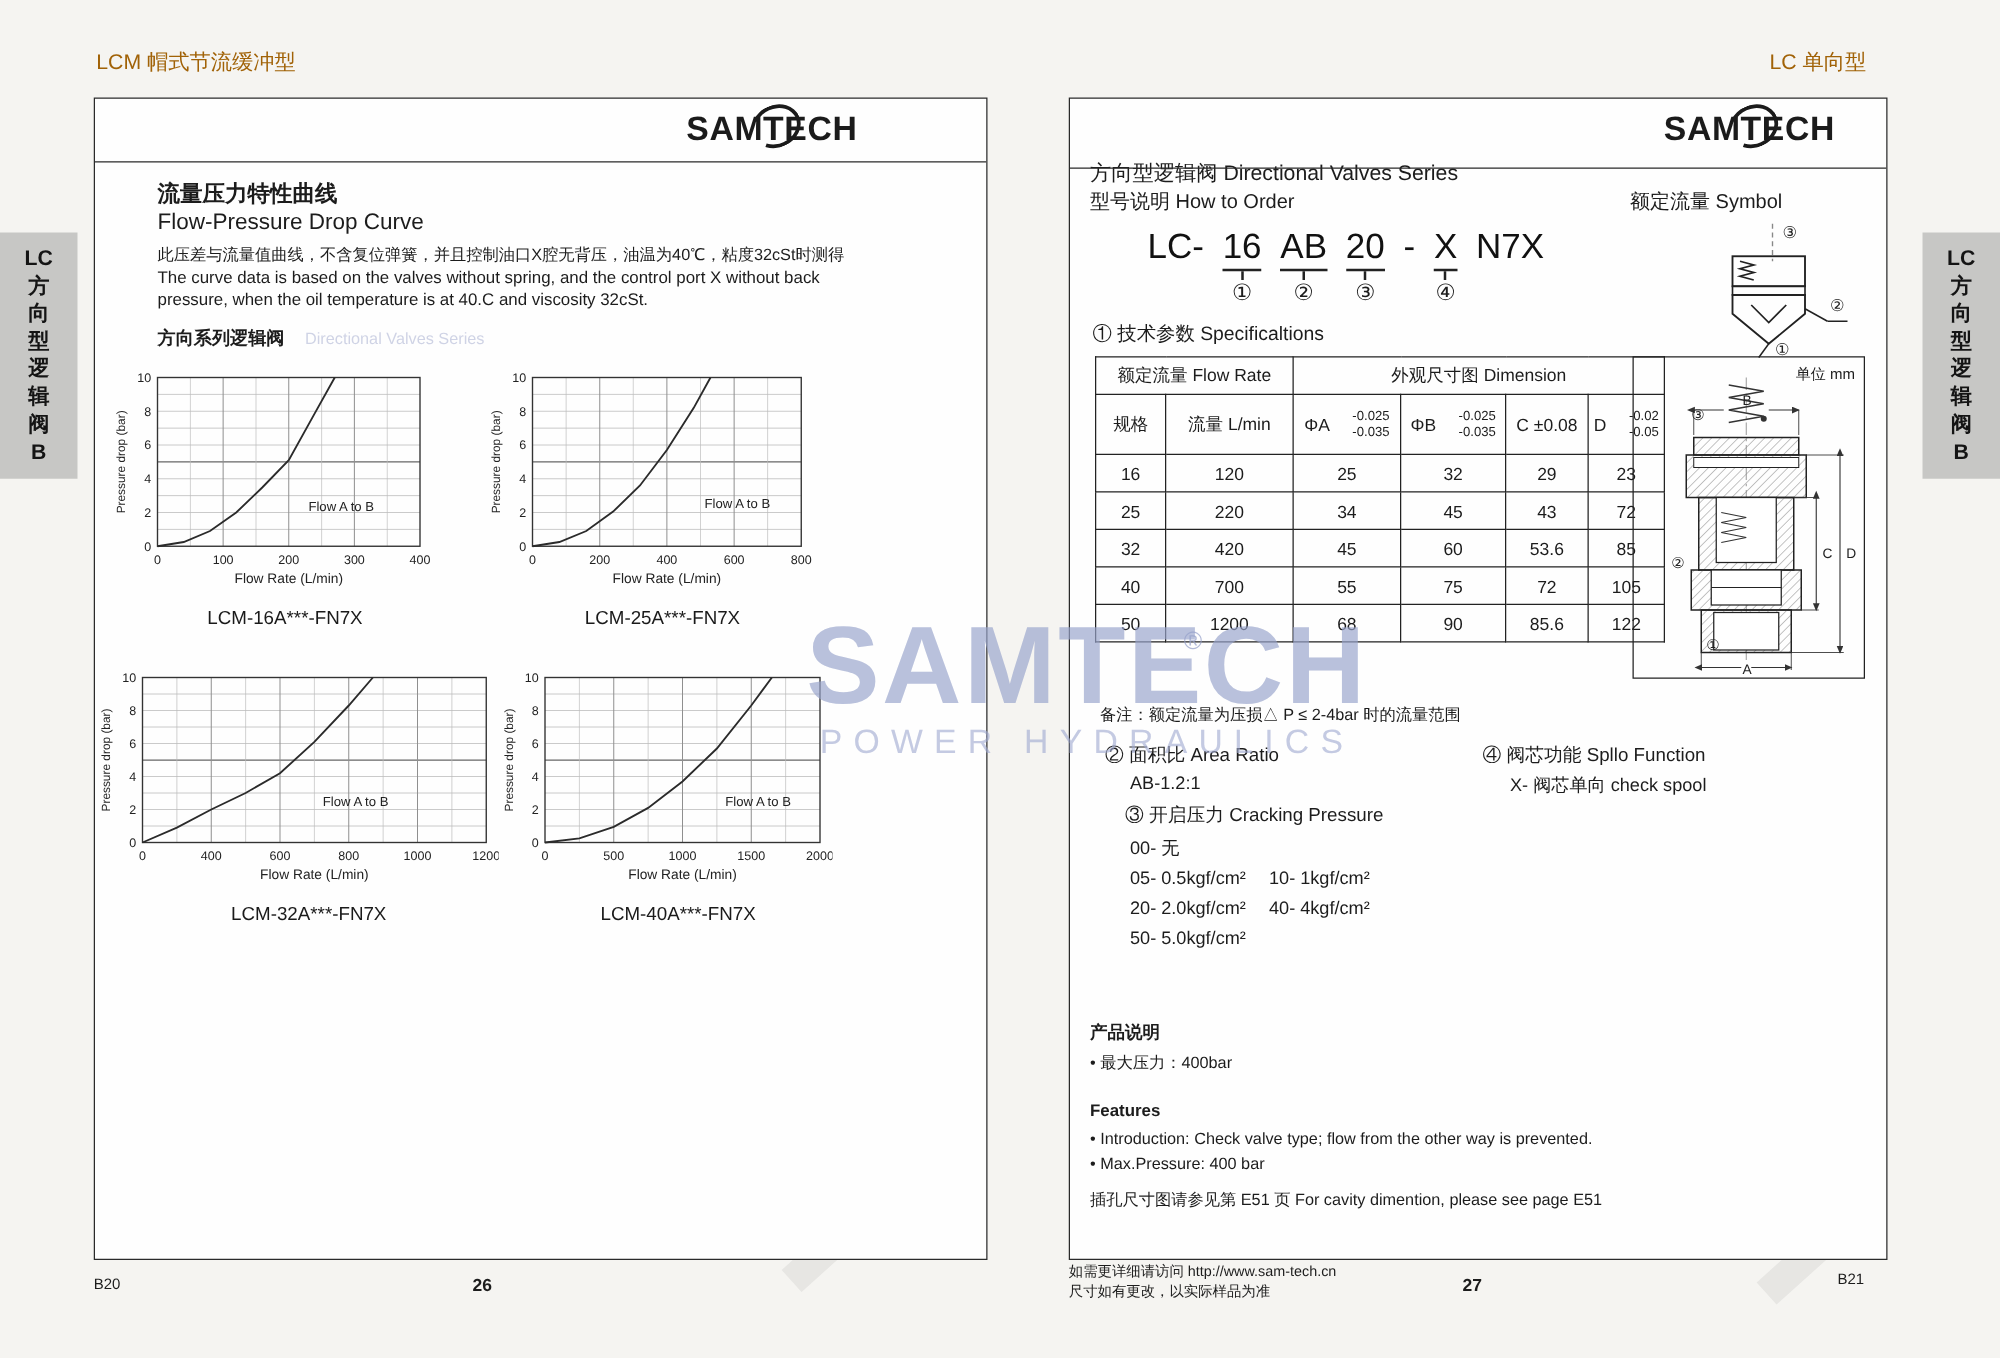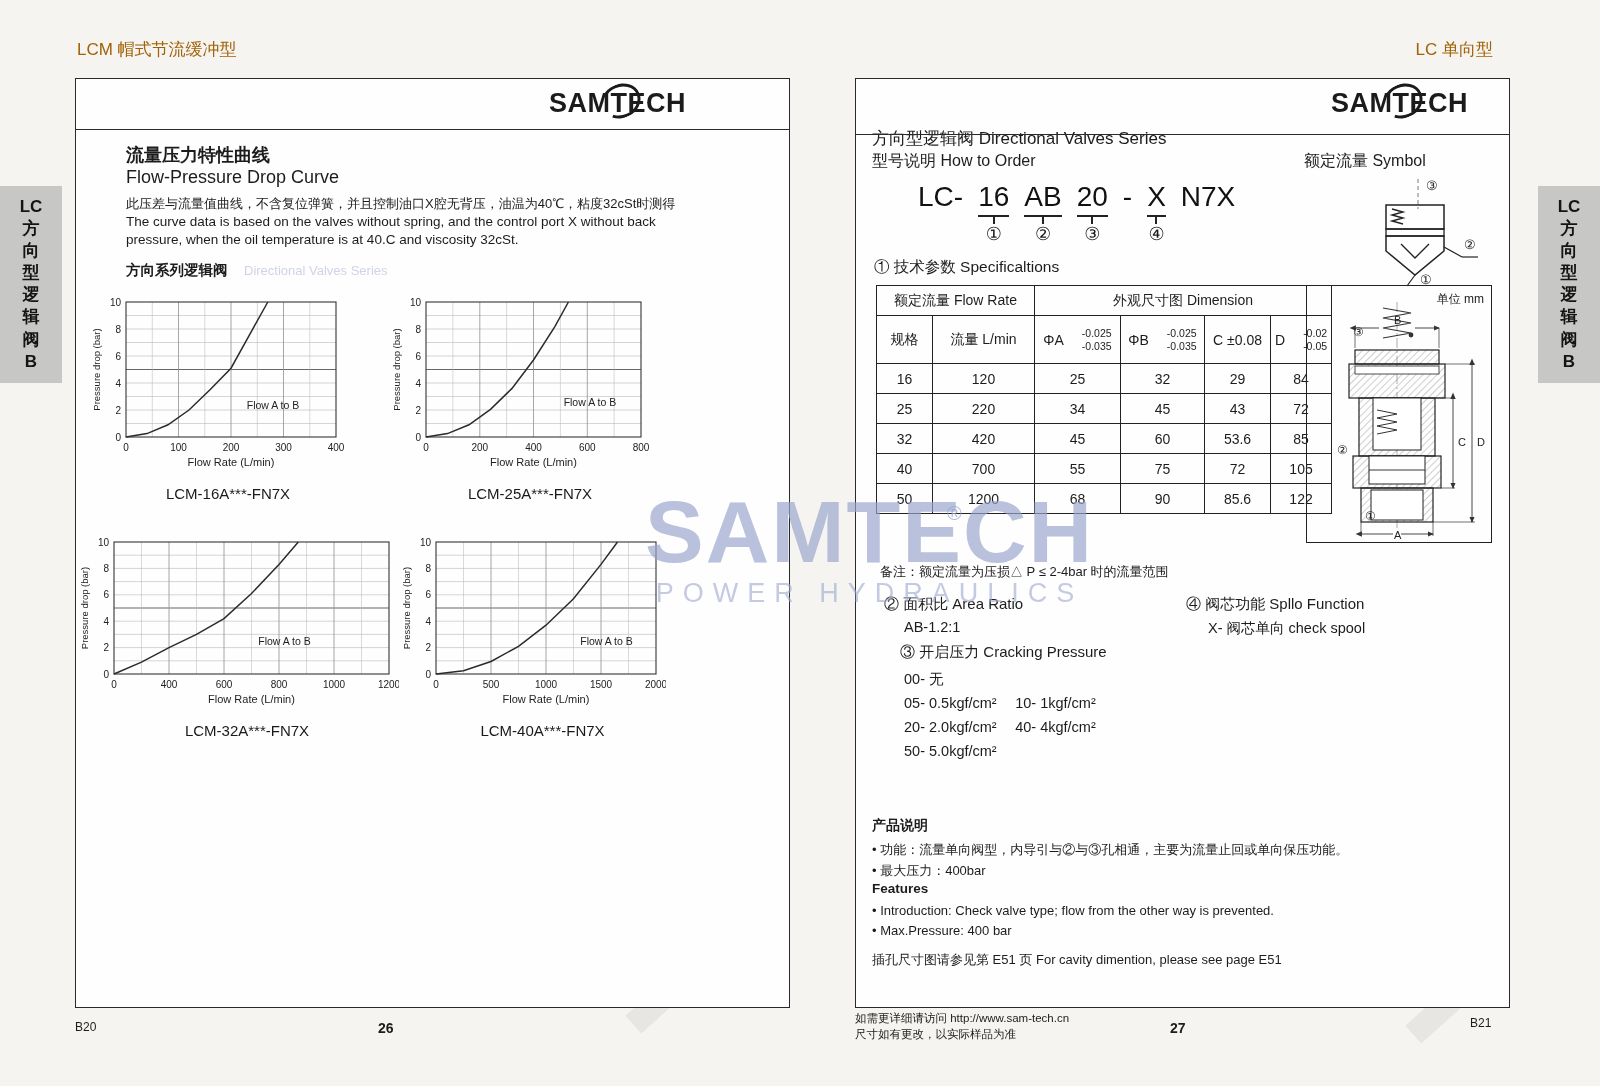--- a/index.html
+++ b/index.html
@@ -376,21 +376,21 @@
         </th>
       </tr>
     </thead>
     <tbody>
         <tr>
           <td>16</td>
           <td>120</td>
           <td>25</td>
           <td>32</td>
           <td>29</td>
-          <td>84</td>
+          <td>23</td>
         </tr>
         <tr>
           <td>25</td>
           <td>220</td>
           <td>34</td>
           <td>45</td>
           <td>43</td>
           <td>72</td>
         </tr>
         <tr>
@@ -476,21 +476,20 @@
 
   <div class="rp-sec-title" style="left:28px; top:516px;">② 面积比 Area Ratio</div>
   <div class="rp-sec-val" style="left:48px; top:540px;">AB-1.2:1</div>
   <div class="rp-sec-title" style="left:44px; top:564px;">③ 开启压力 Cracking Pressure</div>
   <div class="crack-lines"><div class="crack-line">00- 无</div><div class="crack-line">05- 0.5kgf/cm²　 10- 1kgf/cm²</div><div class="crack-line">20- 2.0kgf/cm²　 40- 4kgf/cm²</div><div class="crack-line">50- 5.0kgf/cm²</div></div>
   <div class="rp-sec-title" style="left:330px; top:516px;">④ 阀芯功能 Spllo Function</div>
   <div class="rp-sec-val" style="left:352px; top:540px;">X- 阀芯单向  check spool</div>
 
   <div class="rp-prod-head">产品说明</div>
   <div class="rp-prod-items">
-      <div class="prod-item">• 功能：流量单向阀型，内导引与②与③孔相通，主要为流量止回或单向保压功能。</div>
       <div class="prod-item">• 最大压力：400bar</div>
     </div>
   <div class="rp-feat-head">Features</div>
   <div class="rp-feat-items">
       <div class="feat-item">• Introduction: Check valve type; flow from the other way is prevented.</div>
       <div class="feat-item">• Max.Pressure: 400 bar</div>
     </div>
   <div class="rp-cavity">插孔尺寸图请参见第 E51 页 For cavity dimention, please see page E51</div>
 </div>
 

